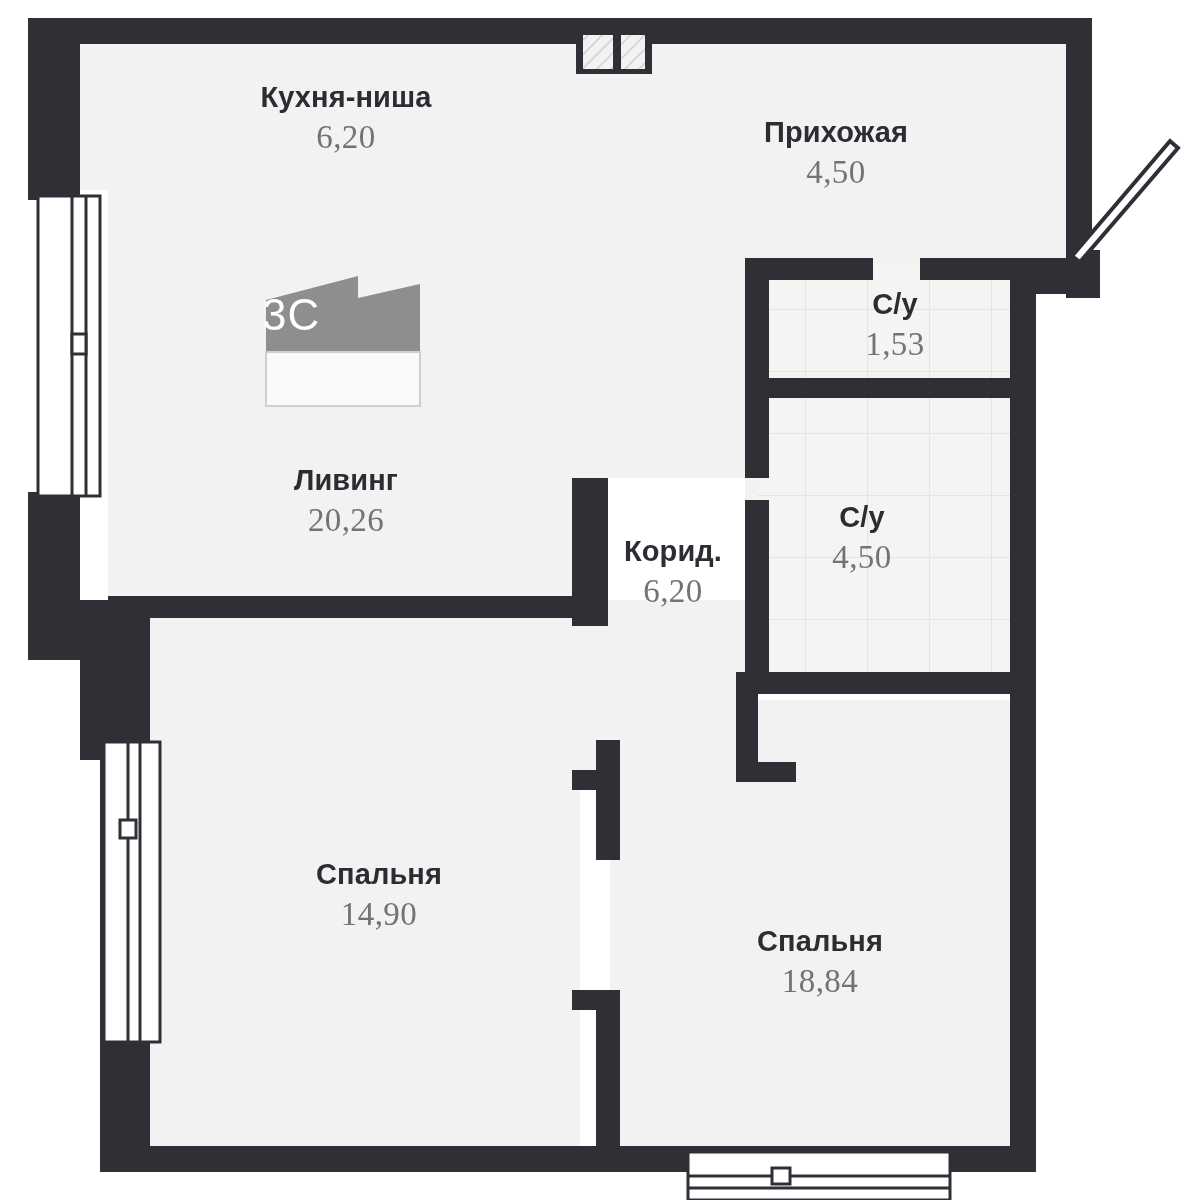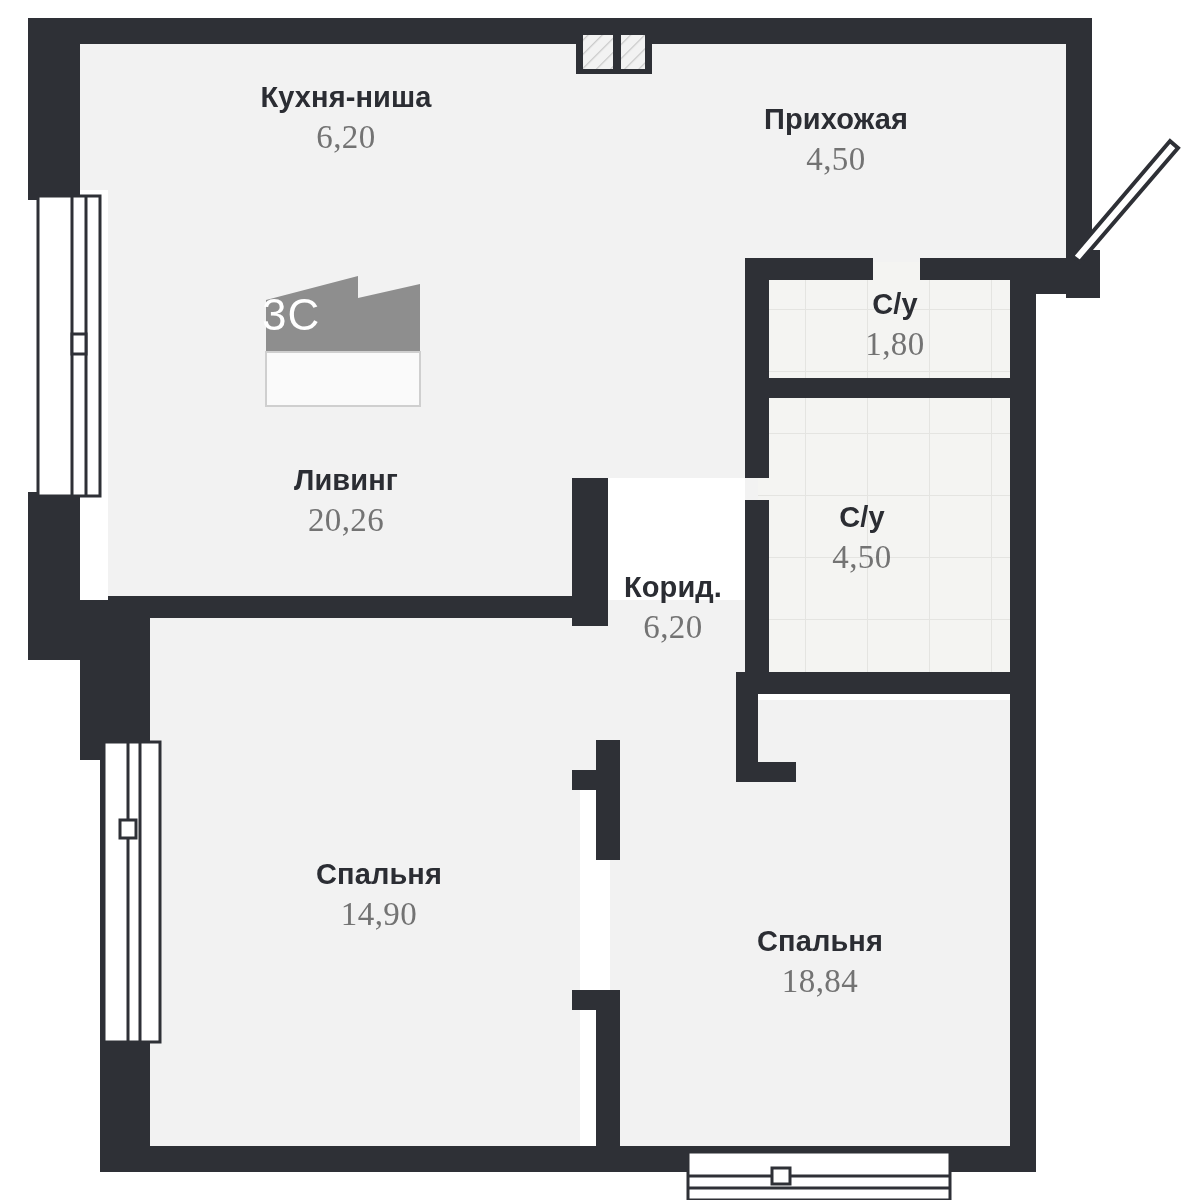--- a/index.html
+++ b/index.html
@@ -196,33 +196,33 @@
       <rect x="4" y="84" width="154" height="54" fill="#fafafa" stroke="#cfcfcf" stroke-width="2"></rect>
     </svg>
     <div class="badge-code">3С</div>
   </div>
 
   <div id="room-labels">
       <div class="room-label" style="left: 346px; top: 78px;">
         <div class="room-name">Кухня-ниша</div>
         <div class="room-area">6,20</div>
       </div>
-      <div class="room-label" style="left: 836px; top: 100px;">
+      <div class="room-label" style="left: 836px; top: 113px;">
         <div class="room-name">Прихожая</div>
         <div class="room-area">4,50</div>
       </div>
       <div class="room-label" style="left: 895px; top: 285px;">
         <div class="room-name">С/у</div>
-        <div class="room-area">1,80</div>
+        <div class="room-area">1,53</div>
       </div>
       <div class="room-label" style="left: 346px; top: 461px;">
         <div class="room-name">Ливинг</div>
         <div class="room-area">20,26</div>
       </div>
-      <div class="room-label" style="left: 673px; top: 568px;">
+      <div class="room-label" style="left: 673px; top: 532px;">
         <div class="room-name">Корид.</div>
         <div class="room-area">6,20</div>
       </div>
       <div class="room-label" style="left: 862px; top: 498px;">
         <div class="room-name">С/у</div>
         <div class="room-area">4,50</div>
       </div>
       <div class="room-label" style="left: 379px; top: 855px;">
         <div class="room-name">Спальня</div>
         <div class="room-area">14,90</div>

